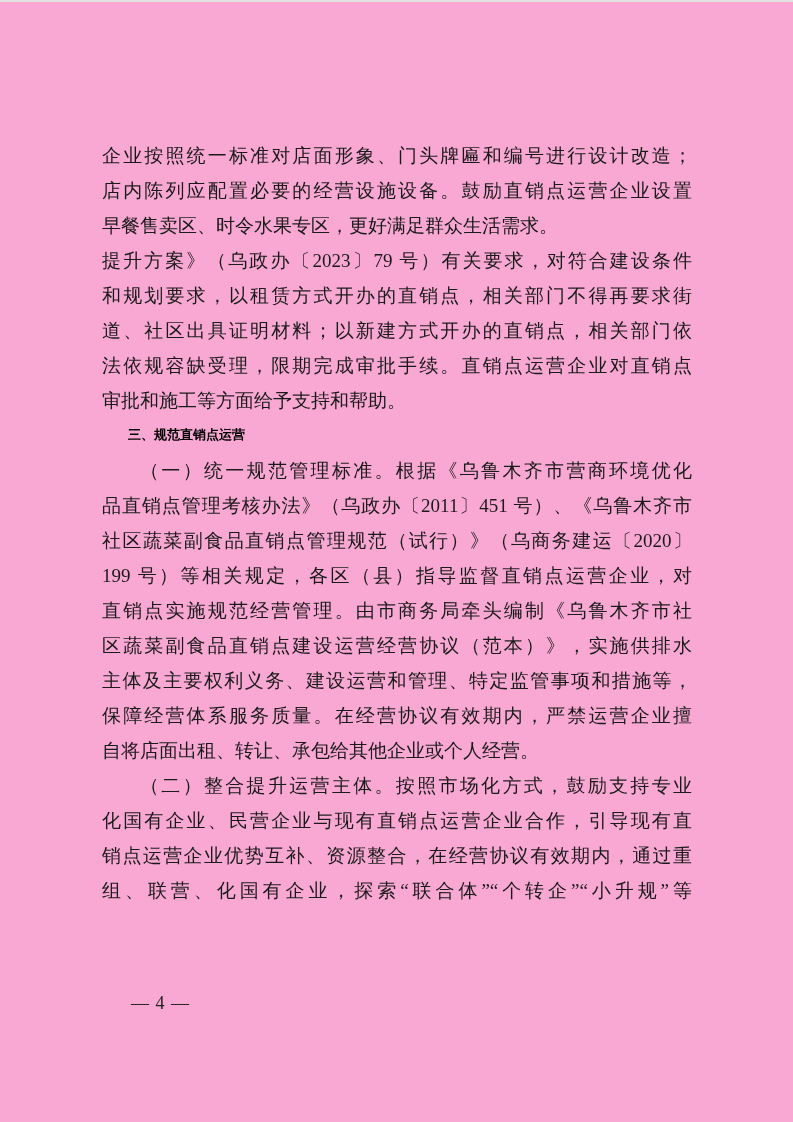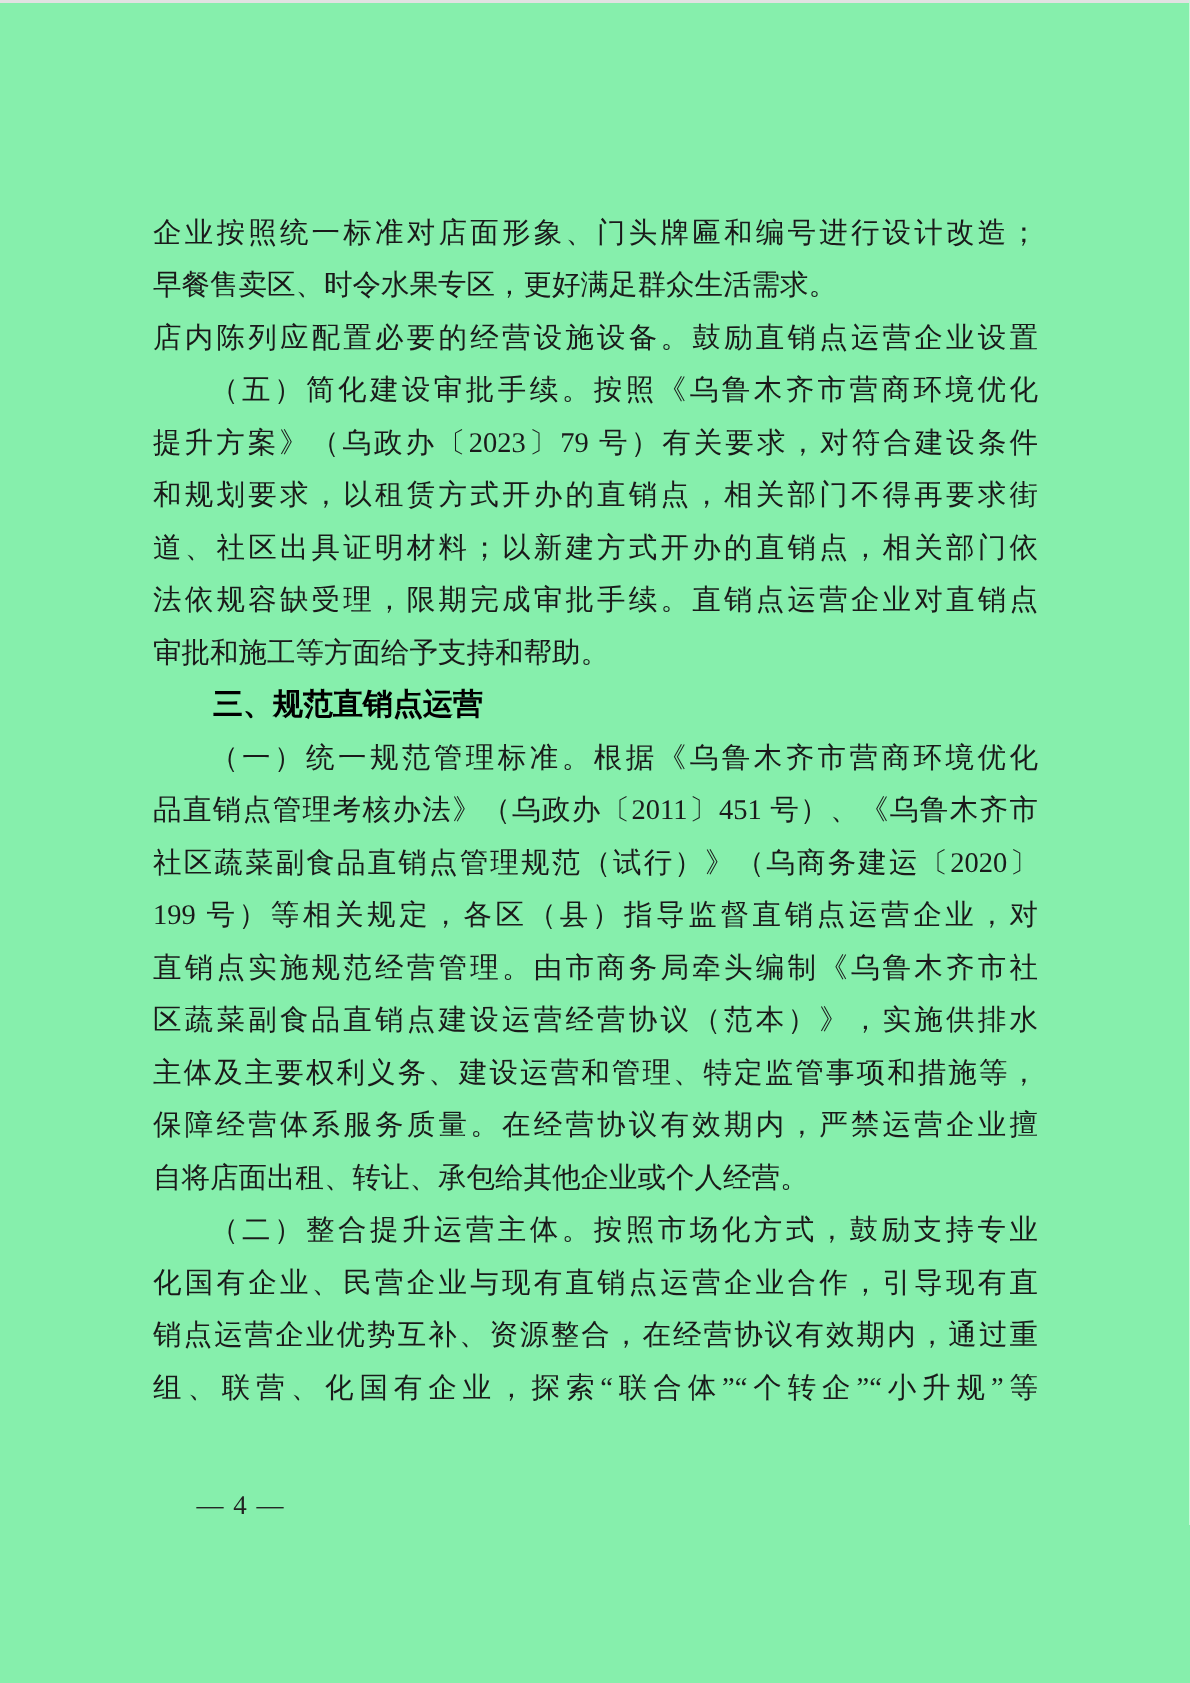--- a/index.html
+++ b/index.html
@@ -4,21 +4,21 @@
 <style>
   html, body {
     margin: 0;
     padding: 0;
     background: #ffffff;
   }
   .page {
     position: relative;
     width: 793px;
     height: 1122px;
-    background: #86efac;
+    background: #f9a8d4;
     overflow: hidden;
     font-family: "Liberation Serif", "DejaVu Serif", serif;
     color: #1a1a1a;
   }
   .scan-top-edge {
     position: absolute;
     top: 0; left: 0;
     width: 793px; height: 2px;
     background: #e2e2e2;
   }
@@ -37,23 +37,23 @@
     white-space: normal;
     overflow: visible;
   }
   .line.just {
     text-align-last: justify;
   }
   .line.indent {
     text-indent: 2em;
   }
   .line.heading {
-    font-family: Liberation Serif, serif;
+    font-family: Liberation Mono, monospace;
     font-weight: 700;
-    font-size: 20px;
+    font-size: 13px;
     color: #000000;
     text-indent: 2em;
     text-align: left;
     text-align-last: left;
   }
   .page-number {
     position: absolute;
     left: 131px;
     top: 992px;
     font-size: 18px;
@@ -64,23 +64,22 @@
 </style>
 </head>
 <body>
 
 <div class="page">
 
   <div class="scan-top-edge"></div>
 
   <div class="text-block">
     <div class="line just">企业按照统一标准对店面形象、门头牌匾和编号进行设计改造；</div>
+    <div class="line just">店内陈列应配置必要的经营设施设备。鼓励直销点运营企业设置</div>
     <div class="line">早餐售卖区、时令水果专区，更好满足群众生活需求。</div>
-    <div class="line just">店内陈列应配置必要的经营设施设备。鼓励直销点运营企业设置</div>
-    <div class="line just indent">（五）简化建设审批手续。按照《乌鲁木齐市营商环境优化</div>
     <div class="line just">提升方案》（乌政办〔2023〕79 号）有关要求，对符合建设条件</div>
     <div class="line just">和规划要求，以租赁方式开办的直销点，相关部门不得再要求街</div>
     <div class="line just">道、社区出具证明材料；以新建方式开办的直销点，相关部门依</div>
     <div class="line just">法依规容缺受理，限期完成审批手续。直销点运营企业对直销点</div>
     <div class="line">审批和施工等方面给予支持和帮助。</div>
     <div class="line heading">三、规范直销点运营</div>
     <div class="line just indent">（一）统一规范管理标准。根据《乌鲁木齐市营商环境优化</div>
     <div class="line just">品直销点管理考核办法》（乌政办〔2011〕451 号）、《乌鲁木齐市</div>
     <div class="line just">社区蔬菜副食品直销点管理规范（试行）》（乌商务建运〔2020〕</div>
     <div class="line just">199 号）等相关规定，各区（县）指导监督直销点运营企业，对</div>

